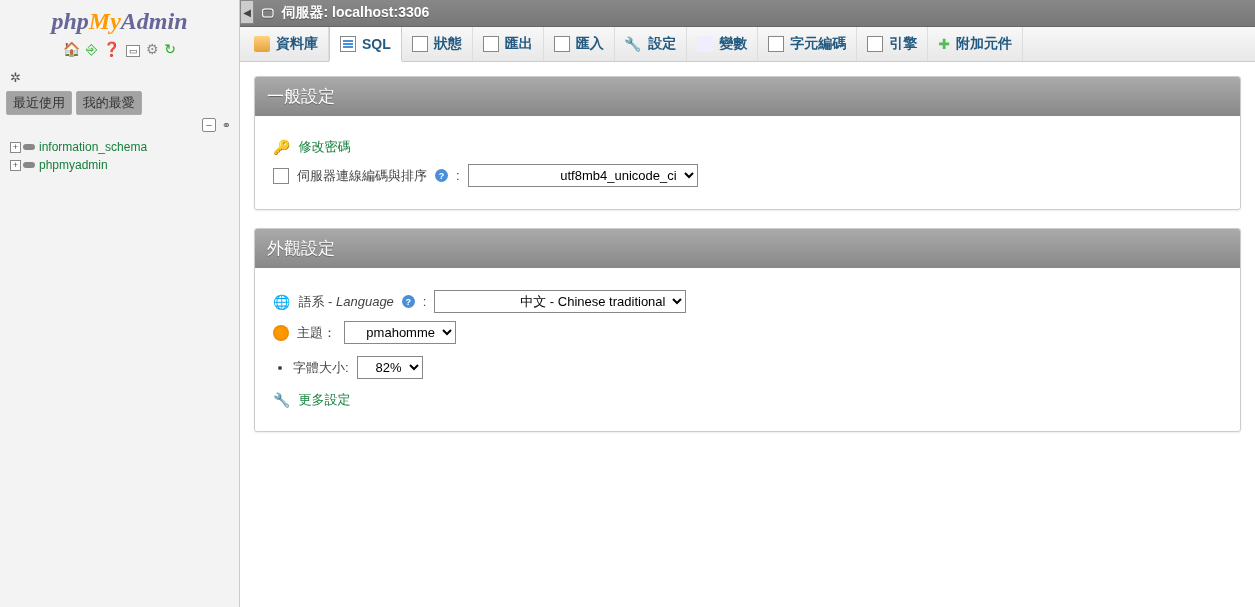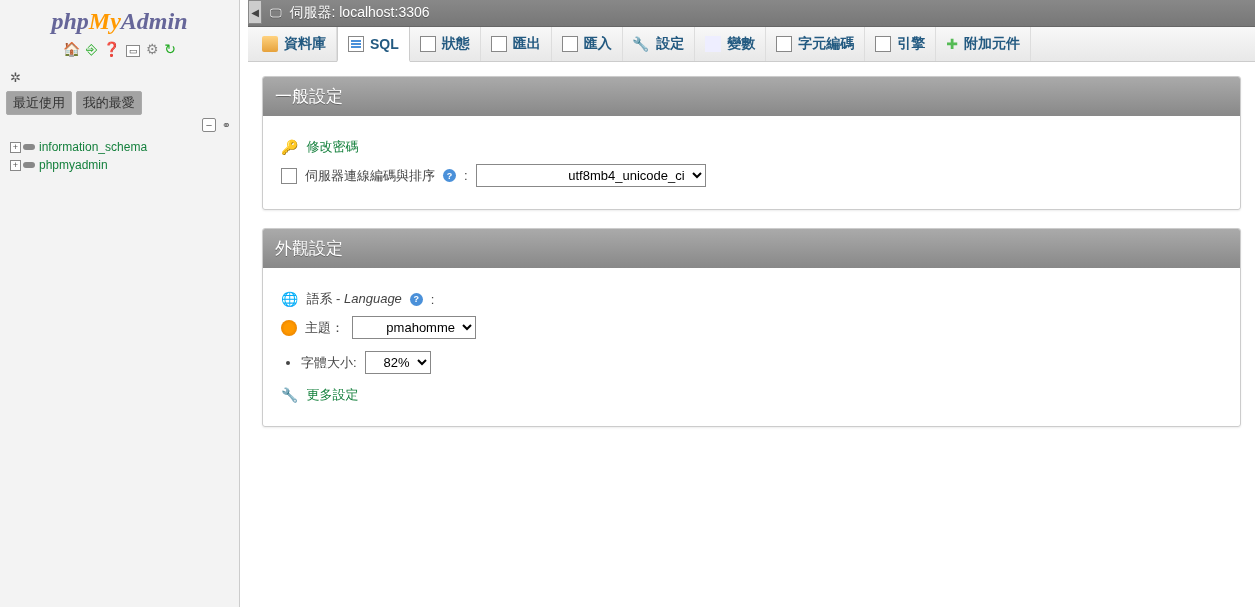--- a/index.html
+++ b/index.html
@@ -1,17 +1,17 @@
 <!DOCTYPE html>
 <html><head>
 <meta charset="utf-8">
 <style>
 * { box-sizing: border-box; margin: 0; padding: 0; }
 body { font-family: Arial, "Microsoft JhengHei", sans-serif; font-size: 13px; background: #fff; color: #444; }
-.container { display: flex; width: 1255px; height: 607px; gap: 8px; }
+.container { display: flex; width: 1255px; height: 607px; }
 
 
 .sidebar { width: 240px; background: #f3f3f3; border-right: 1px solid #ccc; padding: 0; position: relative; }
 .logo { text-align: center; padding: 8px 0 2px; font-family: Georgia, serif; font-style: italic; font-size: 24px; }
 .logo .php { color: #666699; font-weight: bold; }
 .logo .my { color: #ff9900; font-weight: bold; }
 .logo .admin { color: #666699; font-weight: bold; }
 .home-icons { text-align: center; padding: 4px 0 6px; }
 .home-icons span { margin: 0 1px; font-size: 14px; cursor: pointer; display:inline-block; }
 .spinner { margin: 6px 0 0 10px; font-size: 13px; color:#555;}
@@ -21,40 +21,40 @@
 .collapse-row span { display:inline-block; font-size:11px; color:#666; margin-left:2px; }
 .db-list { padding: 2px 0 0 10px; }
 .db-item { display:flex; align-items:center; padding: 2px 0; cursor:pointer; }
 .db-item .expand { width:11px; height:11px; border:1px solid #888; display:inline-flex; align-items:center; justify-content:center; font-size:9px; line-height:1; margin-right:2px; background:#fff; color:#555;}
 .db-item .link { width:12px; height:6px; display:inline-block; margin-right:4px; background:#888; border-radius:3px; position:relative;}
 .db-item .name { color:#15803d; font-size:12px;}
 
 
 .main { flex:1; background:#fff; position:relative; }
 .collapse-handle { position:absolute; left:0; top:0; width:14px; height:24px; background:#ccc; border:1px solid #888; font-size:10px; display:flex; align-items:center; justify-content:center; cursor:pointer; z-index:5;}
-.breadcrumb { background: linear-gradient(#888,#777); border-bottom:1px solid #666; padding: 4px 10px 4px 22px; color:#fff; font-size:14px; text-shadow:0 1px 0 #555;}
+.breadcrumb { background: linear-gradient(#888,#777); border-bottom:1px solid #666; padding: 4px 10px 4px 22px; color:#fff; font-size:14px; text-shadow:0 1px 0 #555;font-weight:bold;}
 .breadcrumb .srv-icon { font-size:12px; margin-right:4px; }
 
 .topnav { background: linear-gradient(#f8f8f8,#e8e8e8); border-bottom:1px solid #ccc; padding: 0 4px; display:flex; }
 .topnav .tab { padding: 8px 10px; border-right:1px solid #ddd; display:flex; align-items:center; gap:6px; cursor:pointer; color:#235a81; font-size:14px; font-weight:bold;}
 .topnav .tab.active { background:#fff; border-bottom:2px solid #fff; margin-bottom:-1px; border-left:1px solid #ccc; border-right:1px solid #ccc;}
 .topnav .tab .ico { font-size:14px; font-weight:normal;}
 
 .content { padding: 14px; }
 .panel { border:1px solid #ccc; border-radius:3px; overflow:hidden; box-shadow:0 1px 2px rgba(0,0,0,0.08); margin-bottom:18px;}
 .panel-header { background: linear-gradient(#aaa,#888); color:#fff; padding: 8px 12px; font-size:17px; text-shadow:0 1px 0 #666; }
 .panel-body { padding: 14px 18px; }
 .row { display:flex; align-items:center; gap:8px; margin: 8px 0; }
 .row .icon { font-size:14px; }
 .link { color:#15803d; cursor:pointer;text-align:center; }
 .help { display:inline-flex; width:13px; height:13px; border-radius:50%; background:#4a90d9; color:#fff; font-size:9px; align-items:center; justify-content:center; font-weight:bold;}
 select { border:1px solid #888; padding:2px 4px; font-size:13px; background:#fff;text-align:right;}
 .sel-collation { width:230px; }
 .sel-lang { width:252px;}
-.sel-theme { width:124px;}
+.sel-theme { width:112px;}
 .sel-font { width:66px;}
 .italic { font-style: italic; }
 ul.bullet { list-style: disc; margin-left: 20px;}
 ul.bullet li { padding: 4px 0;}
 
 
 .ic { display:inline-block; width:16px; height:16px; vertical-align:middle; }
 .ic-db { background: linear-gradient(#ffd27f,#e6a23c); border-radius:2px; }
 .ic-sql { background:#fff; border:1px solid #888; position:relative;}
 .ic-sql::after{content:""; position:absolute; left:2px; right:2px; top:3px; height:2px; background:#4a90d9; box-shadow:0 3px 0 #4a90d9, 0 6px 0 #4a90d9;}
@@ -184,20 +184,23 @@
       </div>
 
       <div class="panel">
         <div class="panel-header">外觀設定</div>
         <div class="panel-body">
           <div class="row">
             <span class="icon ic-lang">🌐</span>
             <span><span>語系 - </span><span class="italic">Language</span></span>
             <span class="help">?</span>
               <span>:</span>
+            <select class="sel-lang">
+              <option>中文 - Chinese traditional</option>
+            </select>
           </div>
           <div class="row">
             <span class="ic ic-theme"></span>
             <span>主題：</span>
             <select class="sel-theme">
               <option>pmahomme</option>
             </select>
           </div>
           <ul class="bullet">
             <li>

